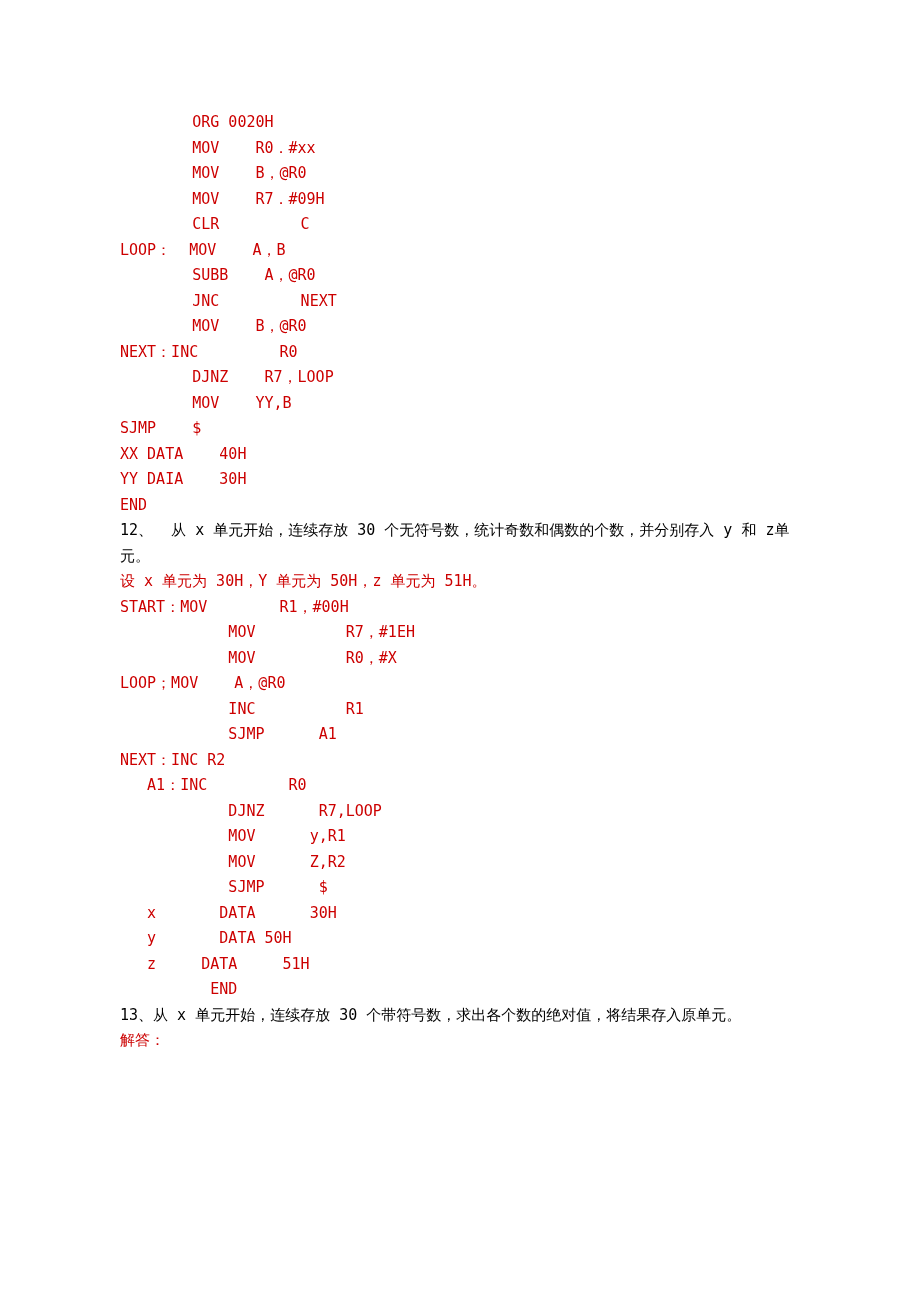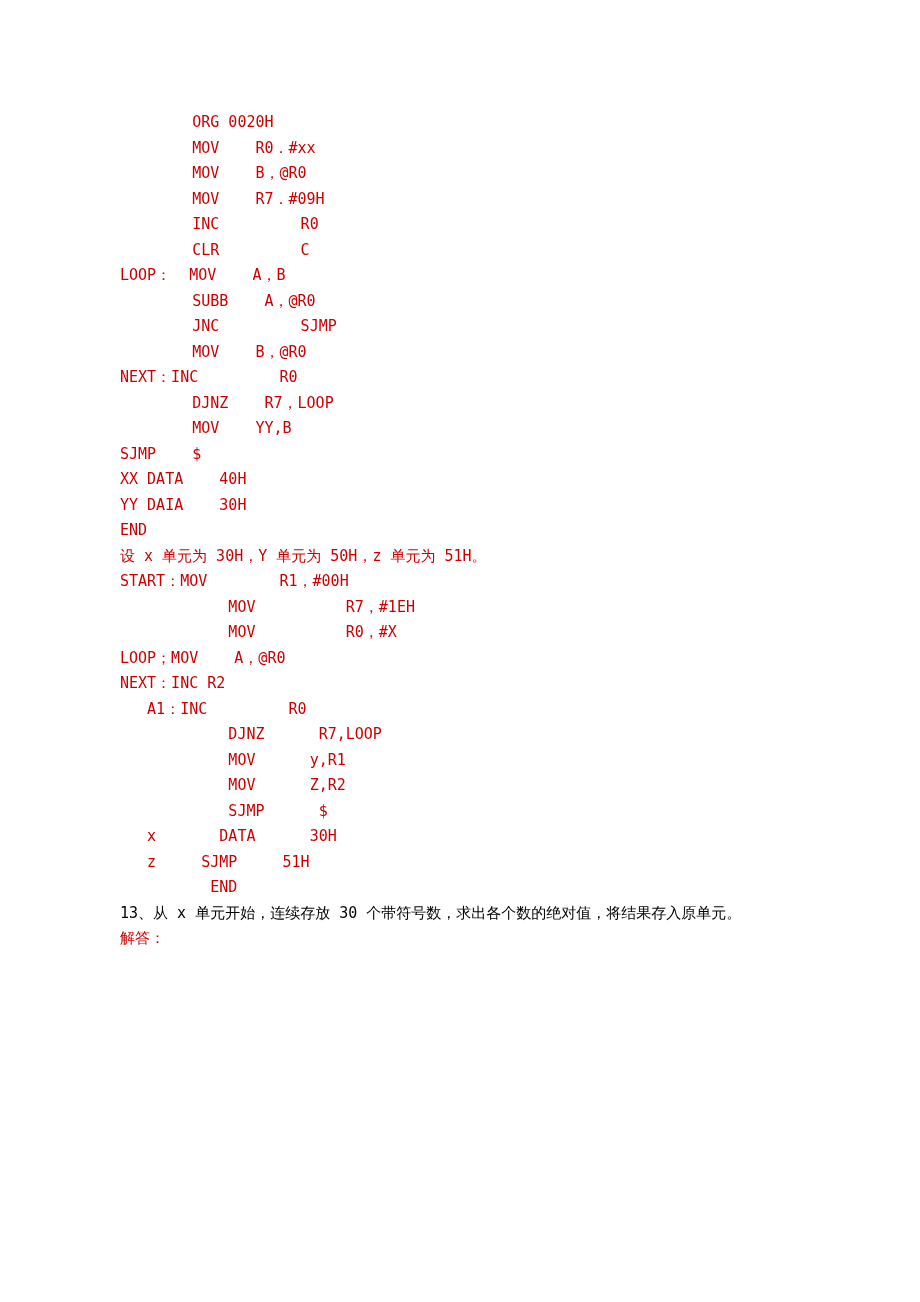--- a/index.html
+++ b/index.html
@@ -26,43 +26,46 @@
 </style>
 </head>
 <body>
 
 <div class="page">
   <div id="content">
       <div class="line">        ORG 0020H</div>
       <div class="line">        MOV    R0．#xx</div>
       <div class="line">        MOV    B，@R0</div>
       <div class="line">        MOV    R7．#09H</div>
-      <div class="line">        INC         R0</div>
       <div class="line">        CLR         C</div>
       <div class="line">LOOP：  MOV    A，B</div>
       <div class="line">        SUBB    A，@R0</div>
-      <div class="line">        JNC         SJMP</div>
+      <div class="line">        JNC         NEXT</div>
       <div class="line">        MOV    B，@R0</div>
       <div class="line">NEXT：INC         R0</div>
       <div class="line">        DJNZ    R7，LOOP</div>
       <div class="line">        MOV    YY,B</div>
       <div class="line">SJMP    $</div>
       <div class="line">XX DATA    40H</div>
       <div class="line">YY DAIA    30H</div>
       <div class="line">END</div>
+      <div class="line black" style="white-space: pre-wrap;">12、  从 x 单元开始，连续存放 30 个无符号数，统计奇数和偶数的个数，并分别存入 y 和 z单元。</div>
       <div class="line">设 x 单元为 30H，Y 单元为 50H，z 单元为 51H。</div>
       <div class="line">START：MOV        R1，#00H</div>
       <div class="line">            MOV          R7，#1EH</div>
       <div class="line">            MOV          R0，#X</div>
       <div class="line">LOOP；MOV    A，@R0</div>
+      <div class="line">            INC          R1</div>
+      <div class="line">            SJMP      A1</div>
       <div class="line">NEXT：INC R2</div>
       <div class="line">   A1：INC         R0</div>
       <div class="line">            DJNZ      R7,LOOP</div>
       <div class="line">            MOV      y,R1</div>
       <div class="line">            MOV      Z,R2</div>
       <div class="line">            SJMP      $</div>
       <div class="line">   x       DATA      30H</div>
-      <div class="line">   z     SJMP     51H</div>
+      <div class="line">   y       DATA 50H</div>
+      <div class="line">   z     DATA     51H</div>
       <div class="line">          END</div>
       <div class="line black" style="white-space: pre-wrap;">13、从 x 单元开始，连续存放 30 个带符号数，求出各个数的绝对值，将结果存入原单元。</div>
       <div class="line">解答：</div>
     </div>
 </div>
 
 </body></html>

